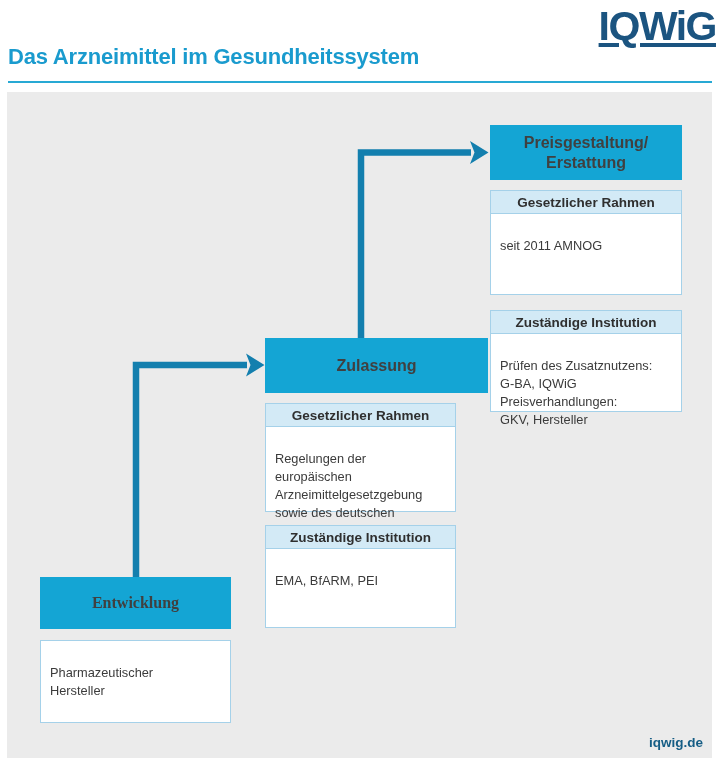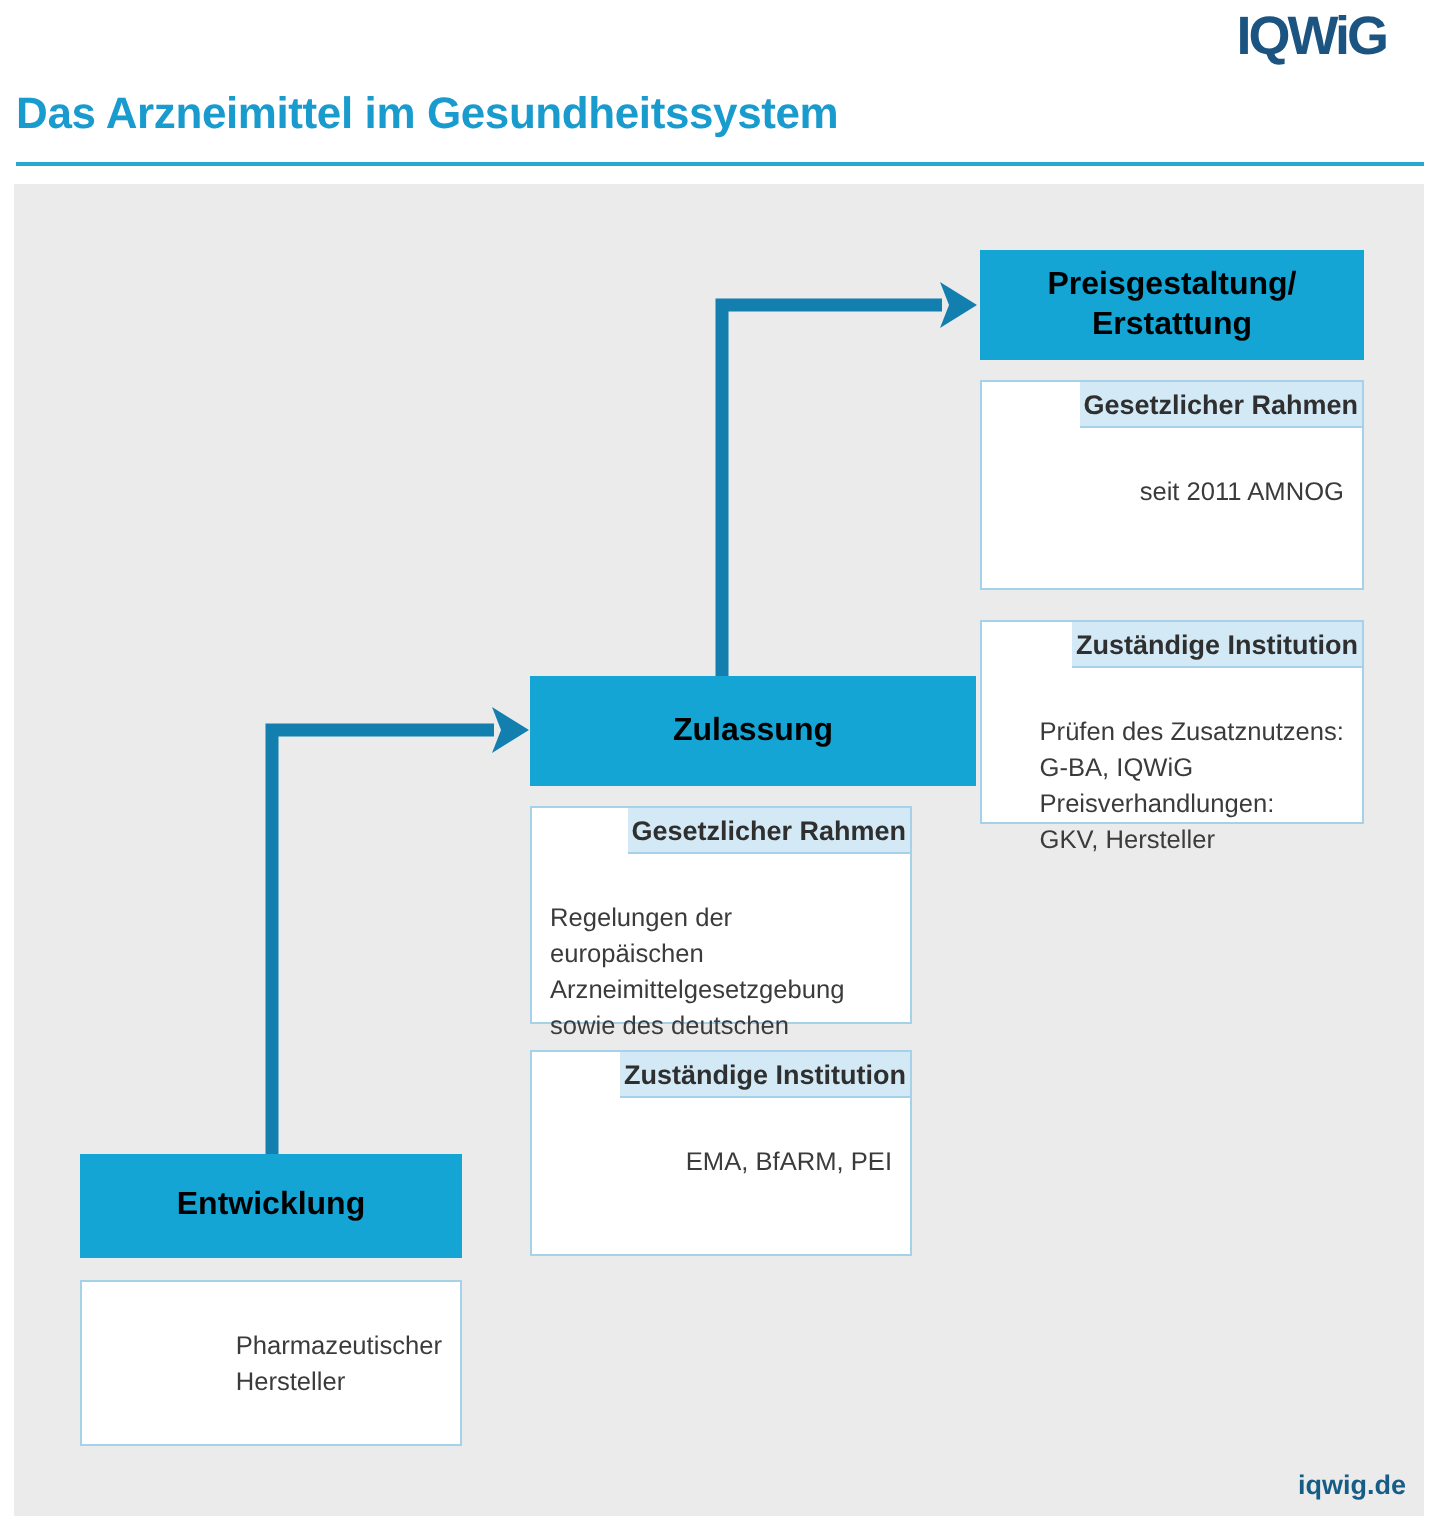--- a/index.html
+++ b/index.html
@@ -10,55 +10,55 @@
     font-family: "Liberation Sans", "DejaVu Sans", sans-serif;
     overflow: hidden;
   }
   .page-title {
     position: absolute; left: 8px; top: 44px;
     font-size: 22px; font-weight: bold;
     color: var(--title-text, #1a9bce);
     margin: 0; letter-spacing: -0.2px;
   }
   .logo {
-    position: absolute; right: 27px; top: 4px;
-    font-size: 27px; font-weight: bold;
+    position: absolute; right: 4px; top: 4px;
+    font-size: 41px; font-weight: bold;
     color: var(--logo-text, #1b5480);
-    letter-spacing: -1.5px; line-height: 1.1;
+    letter-spacing: -1.5px; line-height: 1.1; text-decoration: underline;
   }
   .header-rule {
     position: absolute; left: 8px; top: 81px;
     width: 704px; height: 2px;
     background: var(--rule, #28a9d4);
   }
   .panel {
     position: absolute; left: 7px; top: 92px;
     width: 705px; height: 666px;
     background: var(--panel-background, #ebebeb);
   }
   .connectors {
     position: absolute; left: 0; top: 0;
     pointer-events: none;
   }
   .stage {
     position: absolute;
     background: var(--stage-fill, #14a5d4);
-    color: #000000;
+    color: #404040;
     display: flex; align-items: center; justify-content: center;
     text-align: center;
     font-weight: bold; font-size: 16px; line-height: 1.25;
     white-space: pre-line;
     box-sizing: border-box;
   }
   .subbox {
     position: absolute;
     background: #ffffff;
     border: 1px solid var(--subbox-border, #a5d1e9);
     box-sizing: border-box;
-    display: flex; flex-direction: column; align-items: flex-end;
+    display: flex; flex-direction: column;
   }
   .subbox .head {
     background: var(--subheader-fill, #d3eaf6);
     border-bottom: 1px solid var(--subbox-border, #a5d1e9);
     text-align: center;
     font-weight: bold; font-size: 13.5px;
     color: #2f2f2f;
     padding: 4px 2px 3px 2px;
     flex: 0 0 auto;
   }
@@ -92,21 +92,21 @@
   <g stroke="#137fae" stroke-width="6.5" fill="none" stroke-linejoin="miter">
     <path d="M 136 577 L 136 365 L 247 365"></path>
     <path d="M 361 338 L 361 152.5 L 471 152.5"></path>
   </g>
   <g fill="#137fae" stroke="none">
     <polygon points="246,353.5 264.5,365 246,376.5 250.5,365"></polygon>
     <polygon points="470,141 488.5,152.5 470,164 474.5,152.5"></polygon>
   </g>
 </svg>
 
-<div class="stage" style="left:40px; top:577px; width:191px; height:52px;">
+<div class="stage" style="left:40px; top:577px; width:191px; height:52px;font-family:Liberation Serif, serif;">
   <span>Entwicklung</span>
 </div>
 <div class="subbox" style="left:40px; top:640px; width:191px; height:83px;">
   <div class="body">Pharmazeutischer
 Hersteller</div>
 </div>
 
 <div class="stage" style="left:265px; top:338px; width:223px; height:55px;">
   <span>Zulassung</span>
 </div>

